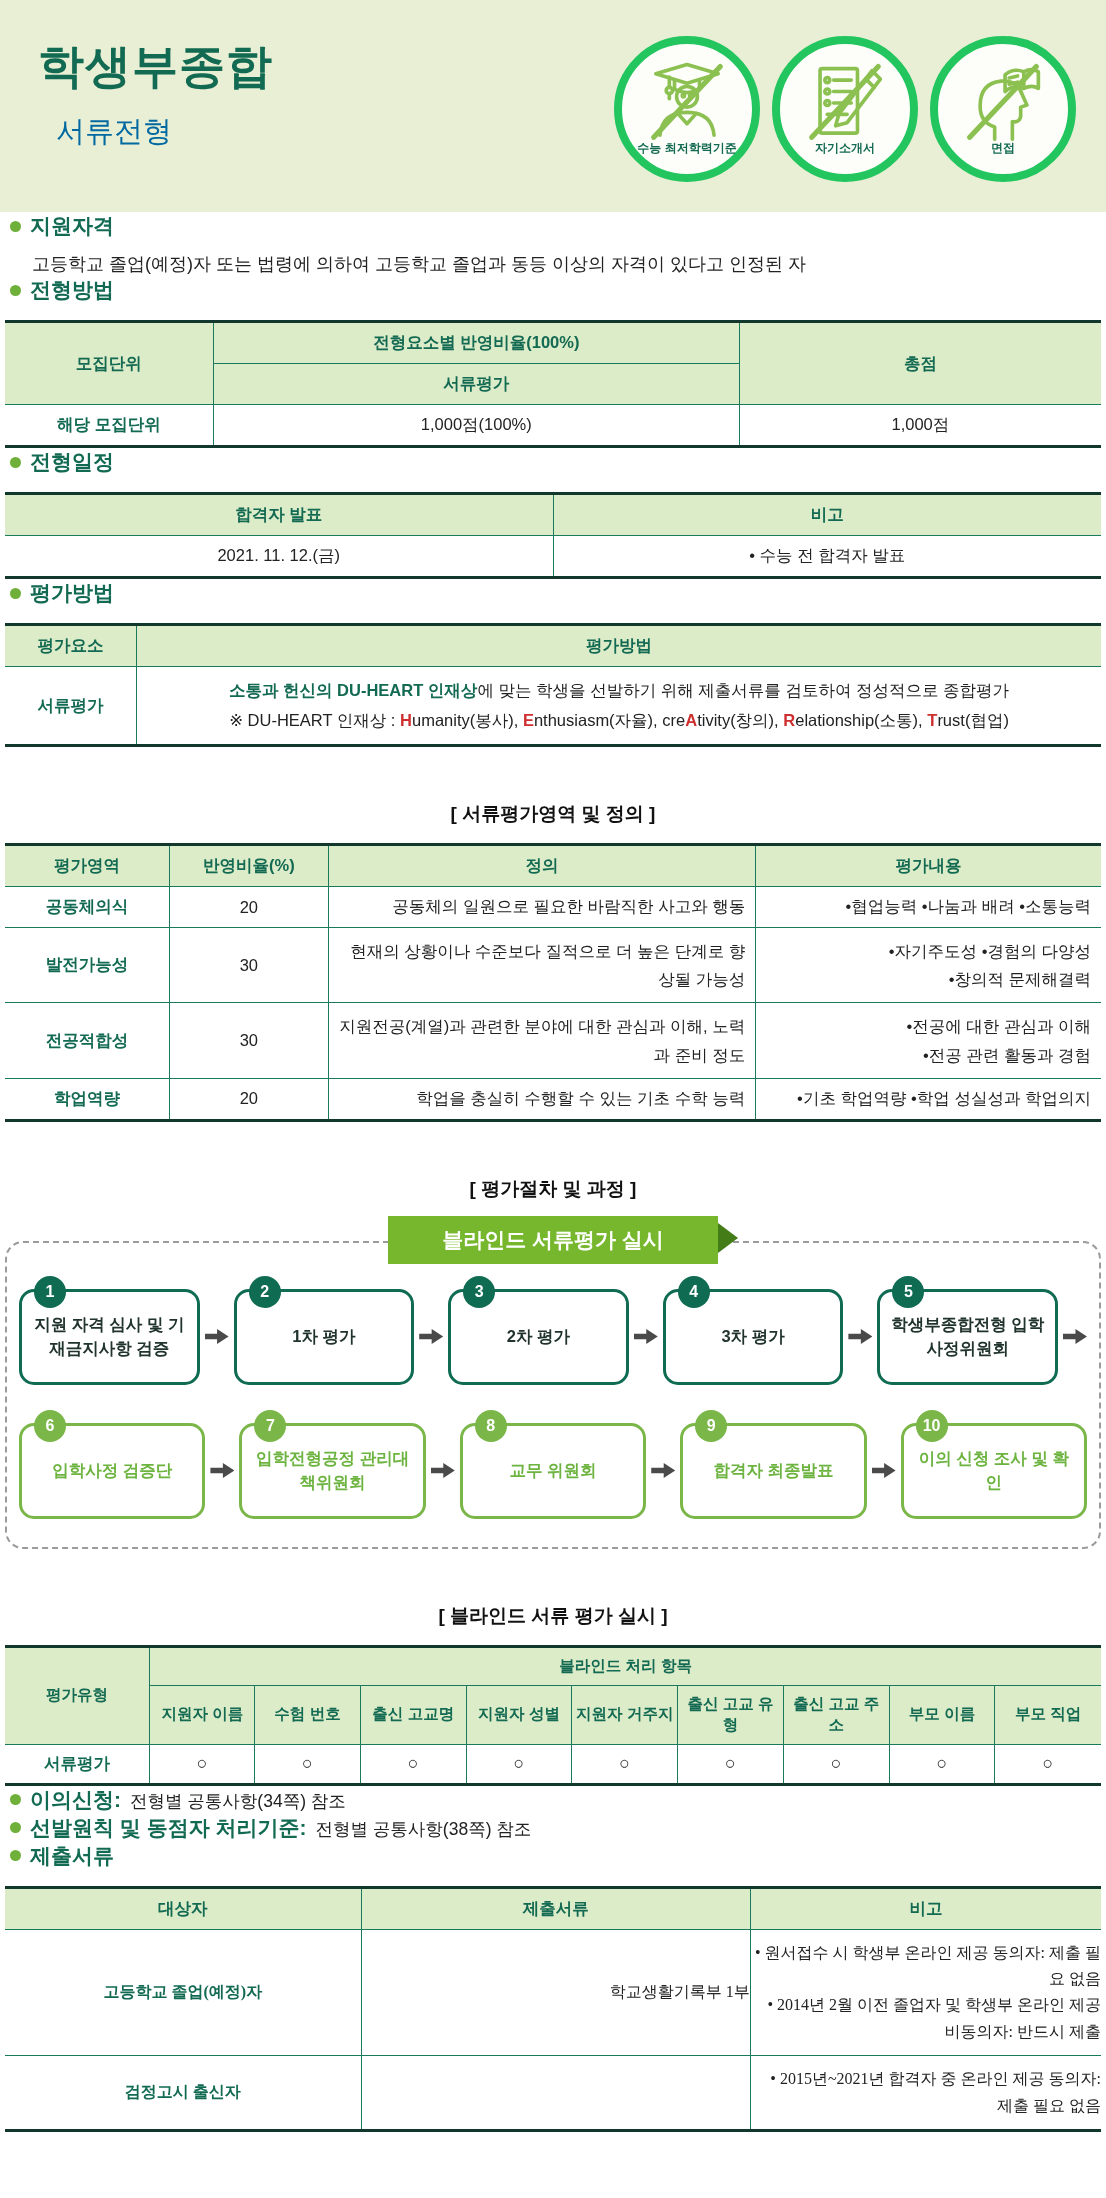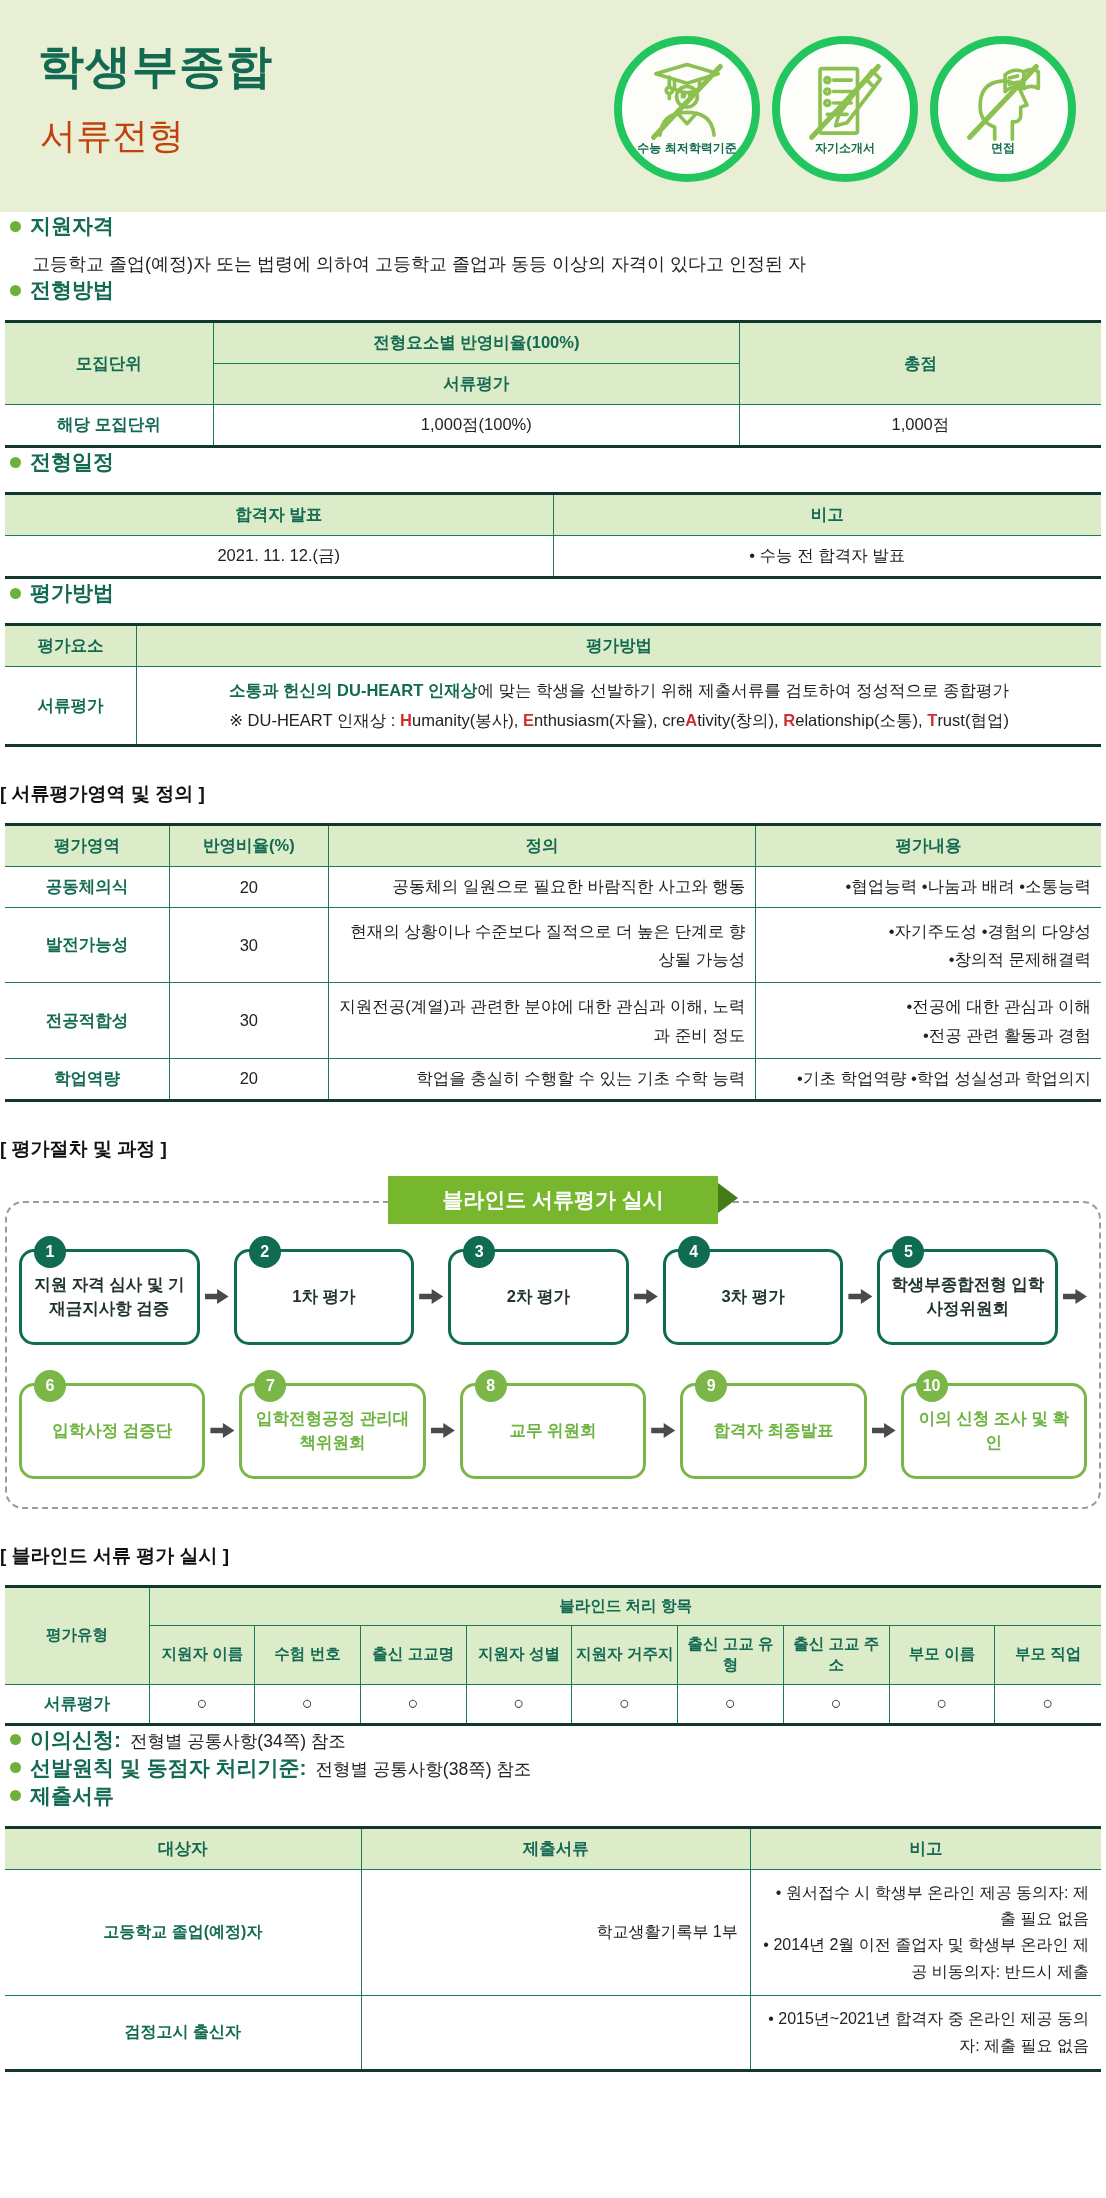--- a/index.html
+++ b/index.html
@@ -7,21 +7,21 @@
   body {
     width:1106px; margin:0 auto;
     font-family:"Liberation Sans","DejaVu Sans",sans-serif;
     font-size:17px; color:#222;
   }
   .page { width:1106px; min-height:2198px; position:relative; }
 
   
   .banner { height:212px; background:#e8efd5; position:relative; overflow:hidden; }
   .banner h1 { padding:36px 0 0 38px; font-size:46px; font-weight:bold; color:#136a52; letter-spacing:1px; }
-  .banner .subtitle { padding:14px 0 0 40px; font-size:36px; color:#c2410c; }
+  .banner .subtitle { padding:14px 0 0 56px; font-size:29px; color:#0369a1; }
   .badges { position:absolute; top:36px; right:30px; display:flex; gap:12px; }
   .badge { position:relative; width:146px; height:146px; border:8px solid #22c55e; border-radius:50%; background:#fdfef9; }
   .badge svg.badge-art { position:absolute; left:50%; top:8px; transform:translateX(-50%); }
   .badge .badge-label {
     position:absolute; left:0; right:0; bottom:17px; text-align:center;
     font-size:12px; font-weight:bold; color:#136a52; z-index:2;
   }
 
   
   .sec { margin:0 0 0 10px; display:flex; align-items:baseline; gap:9px; }
@@ -38,21 +38,21 @@
   table.tbl th, table.tbl td { border:1px solid #1a7a5e; padding:9px 10px; font-size:16.5px; vertical-align:middle; }
   table.tbl tr > :first-child { border-left:none; }
   table.tbl tr > :last-child  { border-right:none; }
   table.tbl th { background:#dcebc8; color:#136a52; font-weight:bold; text-align:center; }
   table.tbl td { background:#fff; text-align:center; color:#222; }
   table.tbl td.cat { color:#136a52; font-weight:bold; }
   table.tbl td.left { text-align:right; }
   .gstrong { color:#136a52; font-weight:bold; }
   .red { color:#cf2e2e; font-weight:bold; }
 
-  .caption { text-align:left; font-weight:bold; font-size:19px; color:#111; padding-top:34px; }
+  .caption { text-align:center; font-weight:bold; font-size:19px; color:#111; padding-top:54px; }
 
   
   .flow { margin:14px 5px 0 5px; position:relative; }
   .flow-banner {
     position:relative; z-index:3; width:330px; margin:0 auto; background:#76b72d;
     color:#fff; font-size:21px; font-weight:bold; text-align:center; padding:10px 0;
   }
   .flow-banner .fold {
     position:absolute; right:-20px; top:7px; width:0; height:0;
     border-top:15px solid transparent; border-bottom:15px solid transparent; border-left:20px solid #447d17;
@@ -77,21 +77,21 @@
     align-self:center; flex:0 0 24px; width:24px; height:15px; background:#4a4a4a;
     clip-path:polygon(0 32%,52% 32%,52% 0,100% 50%,52% 100%,52% 68%,0 68%);
   }
 
   
   table.blind th { padding:8px 4px; font-size:15.5px;margin-top:20px; }
   table.blind td { font-size:18px; padding:8px 4px; }
   table.blind td.cat { font-size:16.5px; }
 
   
-  table.subm td { padding:10px 12px; font-size:16px; }
+  table.subm td { padding:10px 0; font-size:16px;font-family:Liberation Serif, serif; }
   table.subm td .line { line-height:1.65; }
 </style>
 </head>
 <body>
 
 <div class="page">
 
   <header class="banner">
     <h1>학생부종합</h1>
     <div class="subtitle">서류전형</div>

